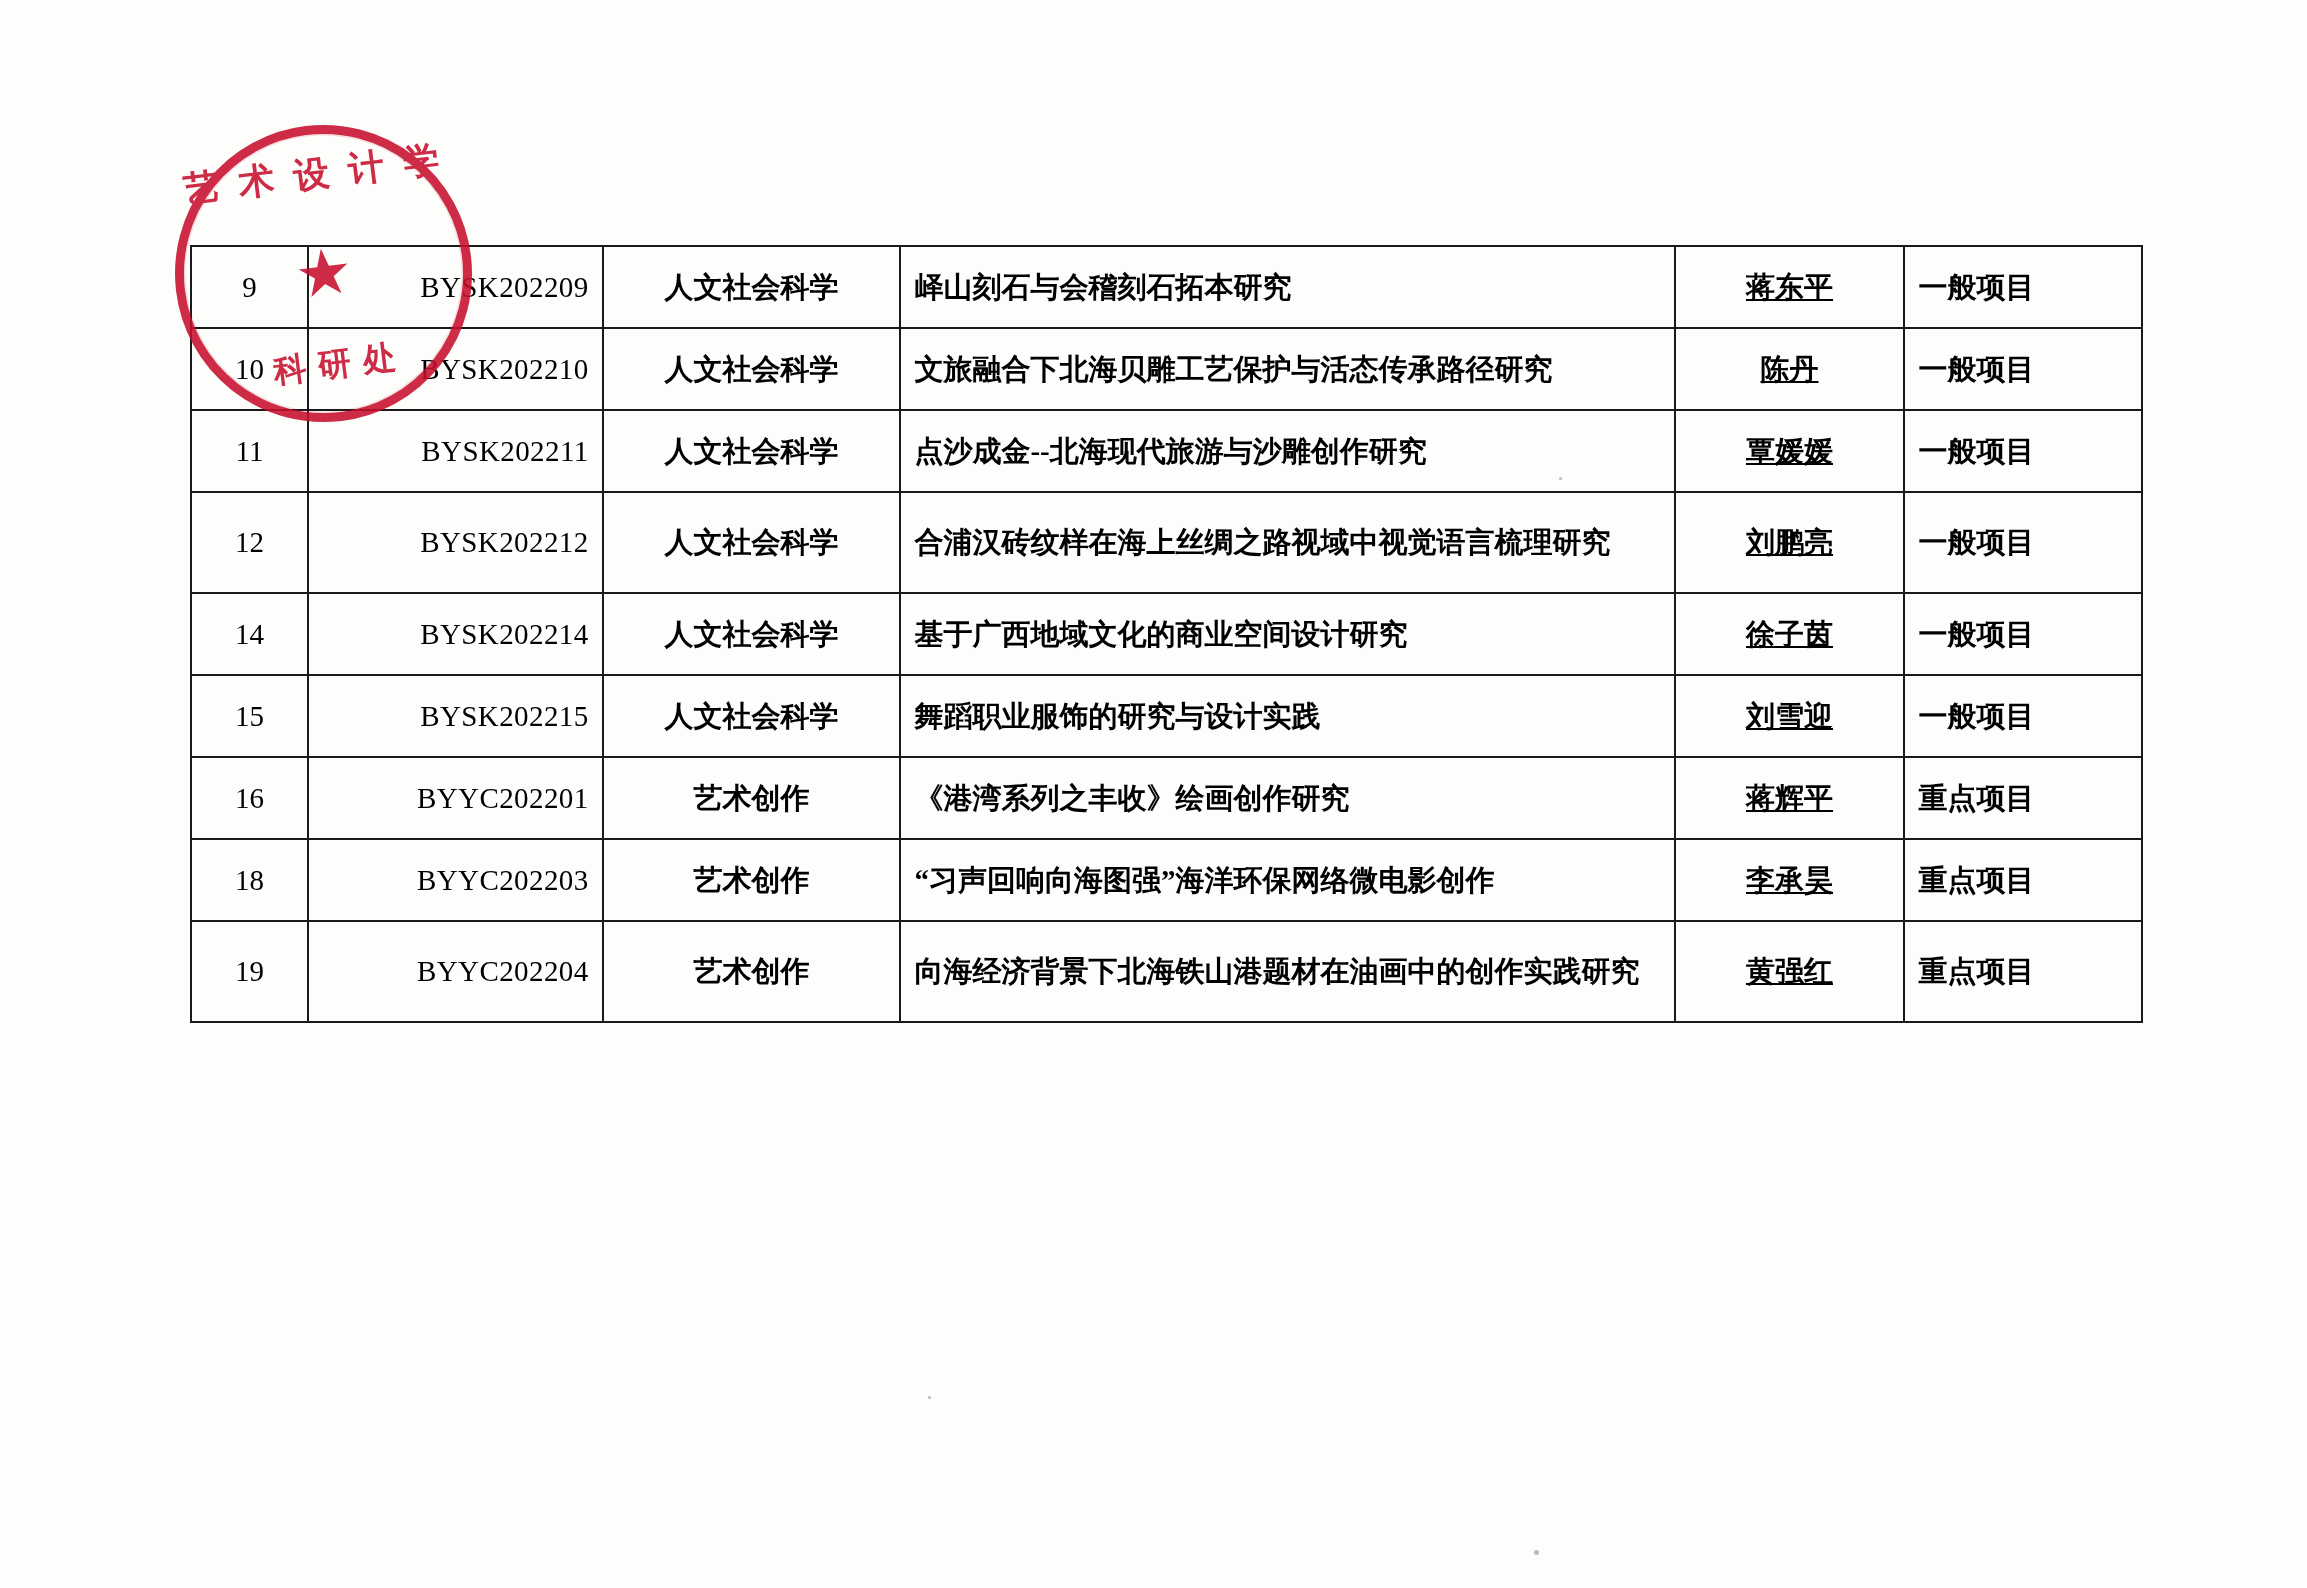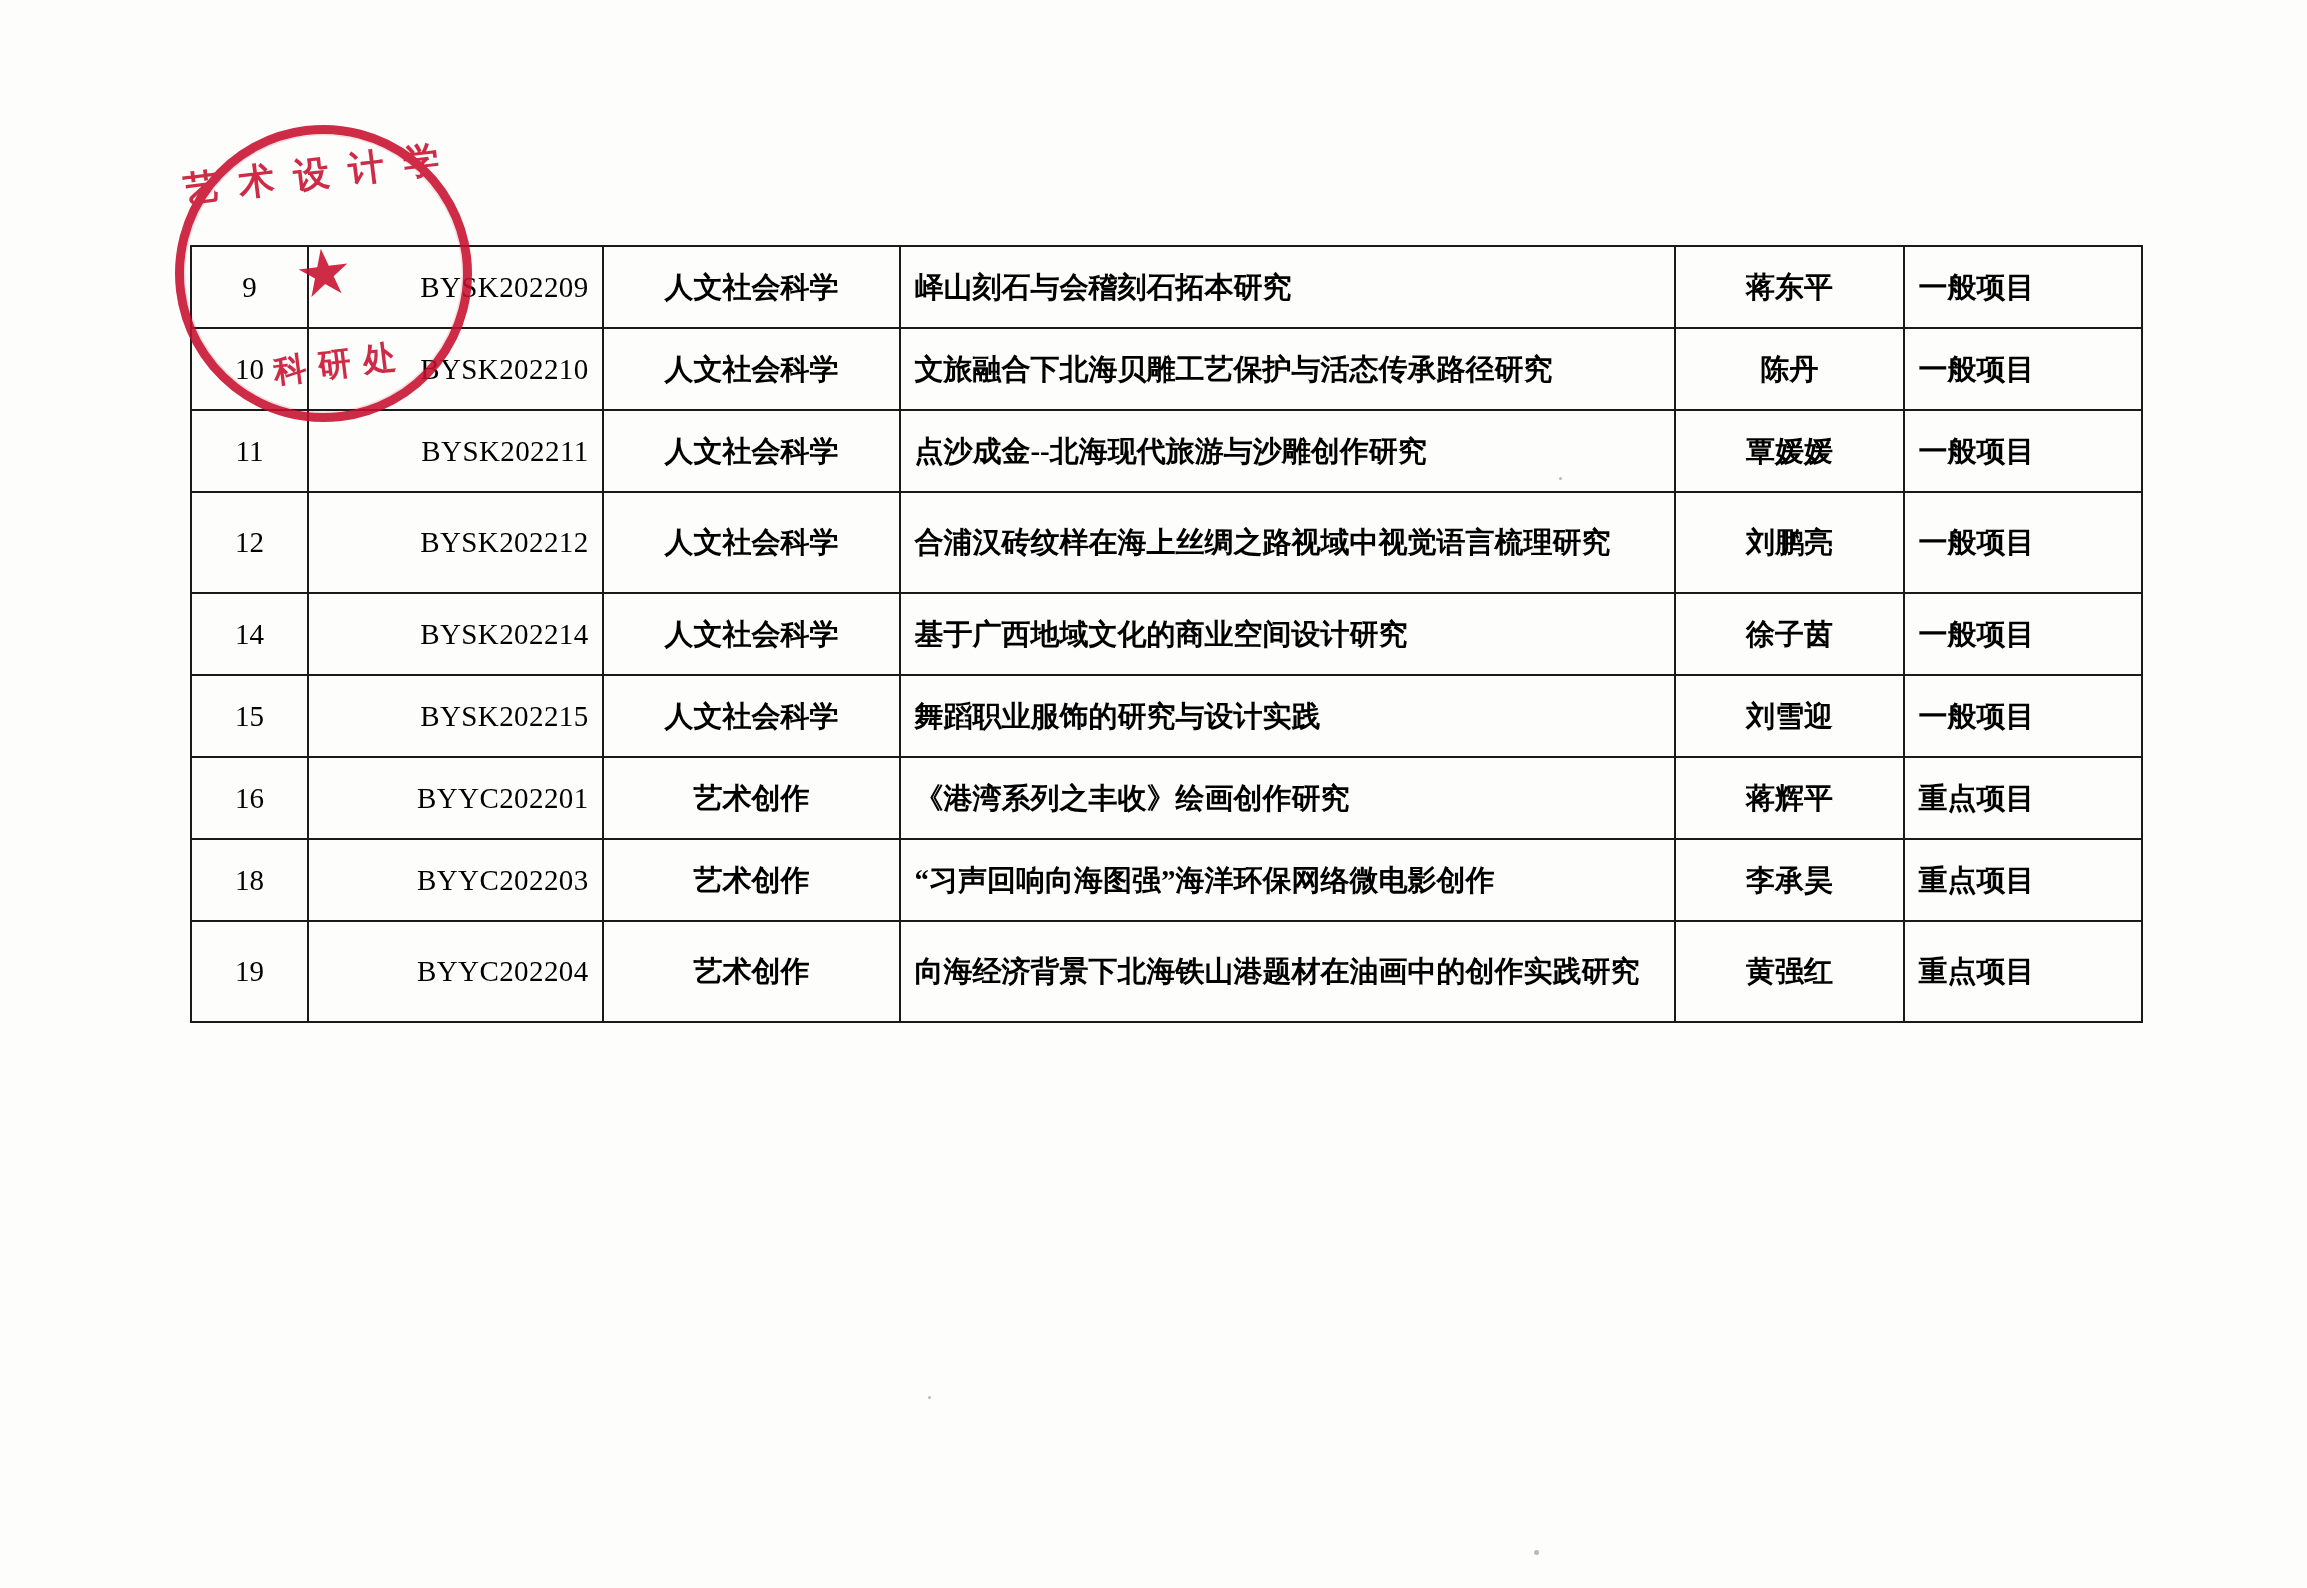--- a/index.html
+++ b/index.html
@@ -50,21 +50,21 @@
   col.c-code   { width: 295px; }
   col.c-cat    { width: 297px; }
   col.c-title  { width: 775px; }
   col.c-person { width: 229px; }
   col.c-type   { width: 238px; }
 
   td.idx    { text-align: center; font-family: "Liberation Serif", serif; }
   td.code   { text-align: right; letter-spacing: 0.4px; font-family: "Liberation Serif", serif; }
   td.cat    { text-align: center; font-weight: 700; }
   td.title  { text-align: left; font-weight: 700; padding-left: 19.3px; padding-right: 15px; border-radius: 28px; }
-  td.person { text-align: center; font-weight: 700; }
+  td.person { text-align: center; font-weight: 700; text-decoration: underline; }
   td.type   { font-weight: 700; }
 
   tr.row-1line td { height: 80px; }
   tr.row-2line td { height: 99px; }
 
   
   .seal {
     position: absolute;
     left: 175px;
     top: 125px;

